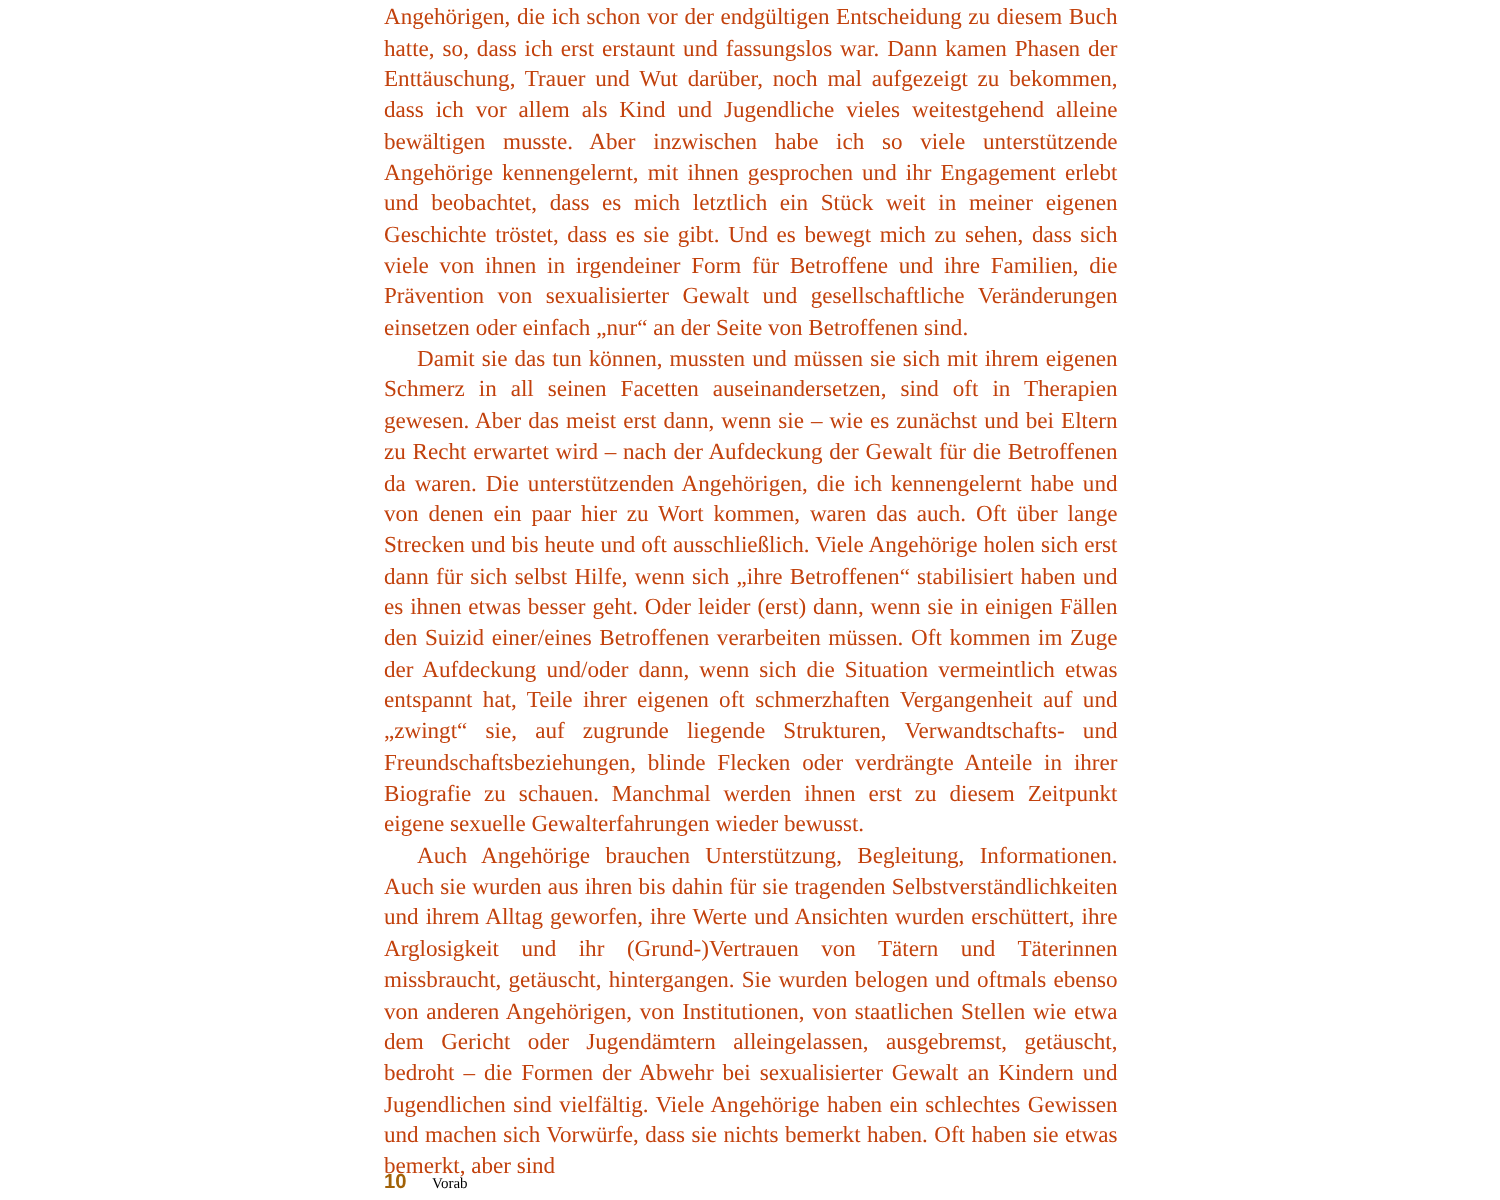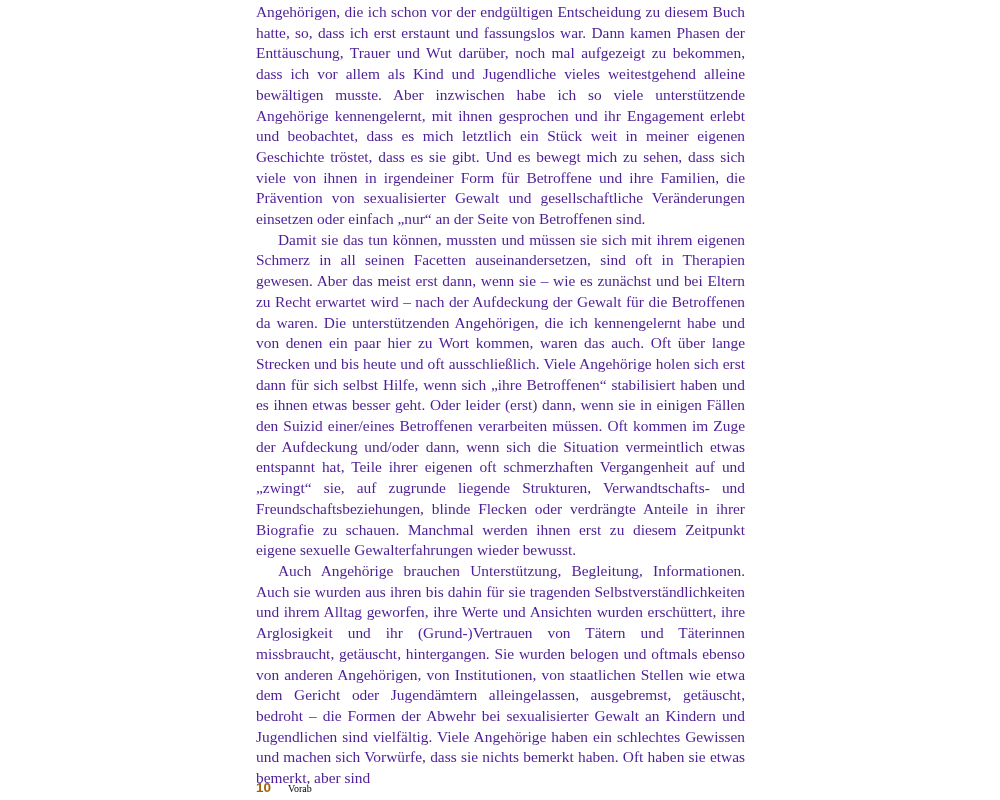--- a/index.html
+++ b/index.html
@@ -18,21 +18,21 @@
     position: absolute;
     left: 256px;
     top: 2px;
     width: 489px;
   }
   .para {
     margin: 0;
     font-family: "Liberation Serif", "DejaVu Serif", serif;
     font-size: 15.4px;
     line-height: 20.7px;
-    color: #4c1d95;
+    color: #c2410c;
     text-align: justify;
     hyphens: auto;
     -webkit-hyphens: auto;
   }
   .para.indent {
     text-indent: 22px;
   }
   .page-footer {
     position: absolute;
     left: 256px;

